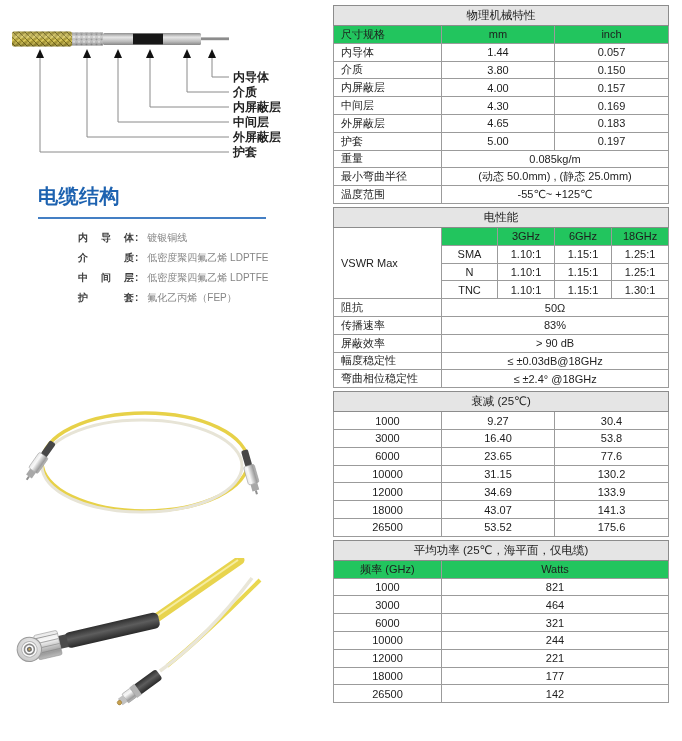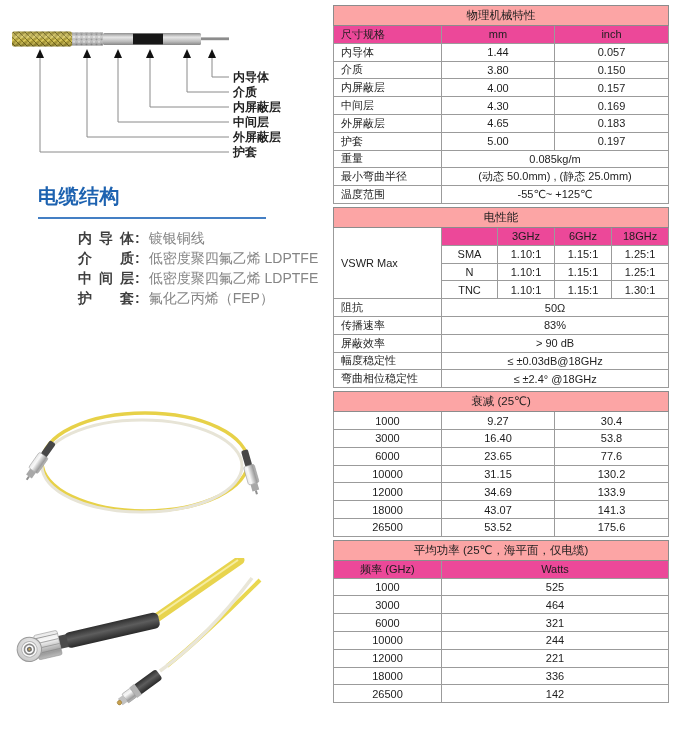--- a/index.html
+++ b/index.html
@@ -7,36 +7,36 @@
        font-family:"Liberation Sans","DejaVu Sans",sans-serif;}
   .page{position:relative;width:682px;height:741px;background:#fff;}
 
   
   .diagram-svg{position:absolute;left:5px;top:18px;}
   svg text{font-family:"Liberation Sans","DejaVu Sans",sans-serif;}
 
   .structure{position:absolute;left:38px;top:183px;width:280px;}
   .structure-title{font-size:20px;font-weight:bold;color:#1d62b0;letter-spacing:.5px;}
   .structure-rule{width:228px;height:2px;background:#447fc4;margin:7px 0 9px 0;}
-  .s-item{font-size:14px;line-height:20px;white-space:nowrap;padding-left:40px;}
+  .s-item{font-size:10px;line-height:20px;white-space:nowrap;padding-left:40px;}
   .s-label{display:inline-block;width:56px;text-align:justify;text-align-last:justify;
            color:#3f3f3f;font-weight:600;vertical-align:top;}
   .s-colon{color:#3f3f3f;font-weight:600;margin:0 9px 0 1px;}
   .s-value{color:#858585;}
 
   .photo1-svg{position:absolute;left:5px;top:345px;}
   .photo2-svg{position:absolute;left:2px;top:558px;}
 
   
   .tables{position:absolute;left:333px;top:5px;width:335px;}
   table.t{border-collapse:collapse;table-layout:fixed;width:335px;margin:0 0 3px 0;}
   table.t td{border:1px solid #9b9b9b;height:16.8px;font-size:11px;color:#1d1d1d;
              text-align:center;padding:0 2px;white-space:nowrap;overflow:hidden;}
-  table.t tr.title td{background:#fca5a5;height:19px;font-size:11.5px;border-color:#8c8c8c;}
-  table.t td.sh{background:#ec4899;}
+  table.t tr.title td{background:#e5e5e5;height:19px;font-size:11.5px;border-color:#8c8c8c;}
+  table.t td.sh{background:#22c55e;}
   table.t td.lbl{text-align:left;padding-left:7px;}
   table.t1 tbody.rep td:first-child,
   table.t2 tbody.rep td:first-child{text-align:left;padding-left:7px;}
 </style>
 </head>
 <body>
 
 <div class="page">
 
   <svg class="diagram-svg" width="310" height="150" viewBox="0 0 310 150">
@@ -368,41 +368,41 @@
         <td colspan="2">平均功率 (25℃，海平面，仅电缆)</td>
       </tr>
       <tr>
         <td class="sh">频率 (GHz)</td>
         <td class="sh">Watts</td>
       </tr>
       </tbody>
         <tbody class="rep">
           <tr>
             <td>1000</td>
-            <td>525</td>
+            <td>821</td>
           </tr>
           <tr>
             <td>3000</td>
             <td>464</td>
           </tr>
           <tr>
             <td>6000</td>
             <td>321</td>
           </tr>
           <tr>
             <td>10000</td>
             <td>244</td>
           </tr>
           <tr>
             <td>12000</td>
             <td>221</td>
           </tr>
           <tr>
             <td>18000</td>
-            <td>336</td>
+            <td>177</td>
           </tr>
           <tr>
             <td>26500</td>
             <td>142</td>
           </tr>
         </tbody>
     </table>
 
   </div>
 </div>

